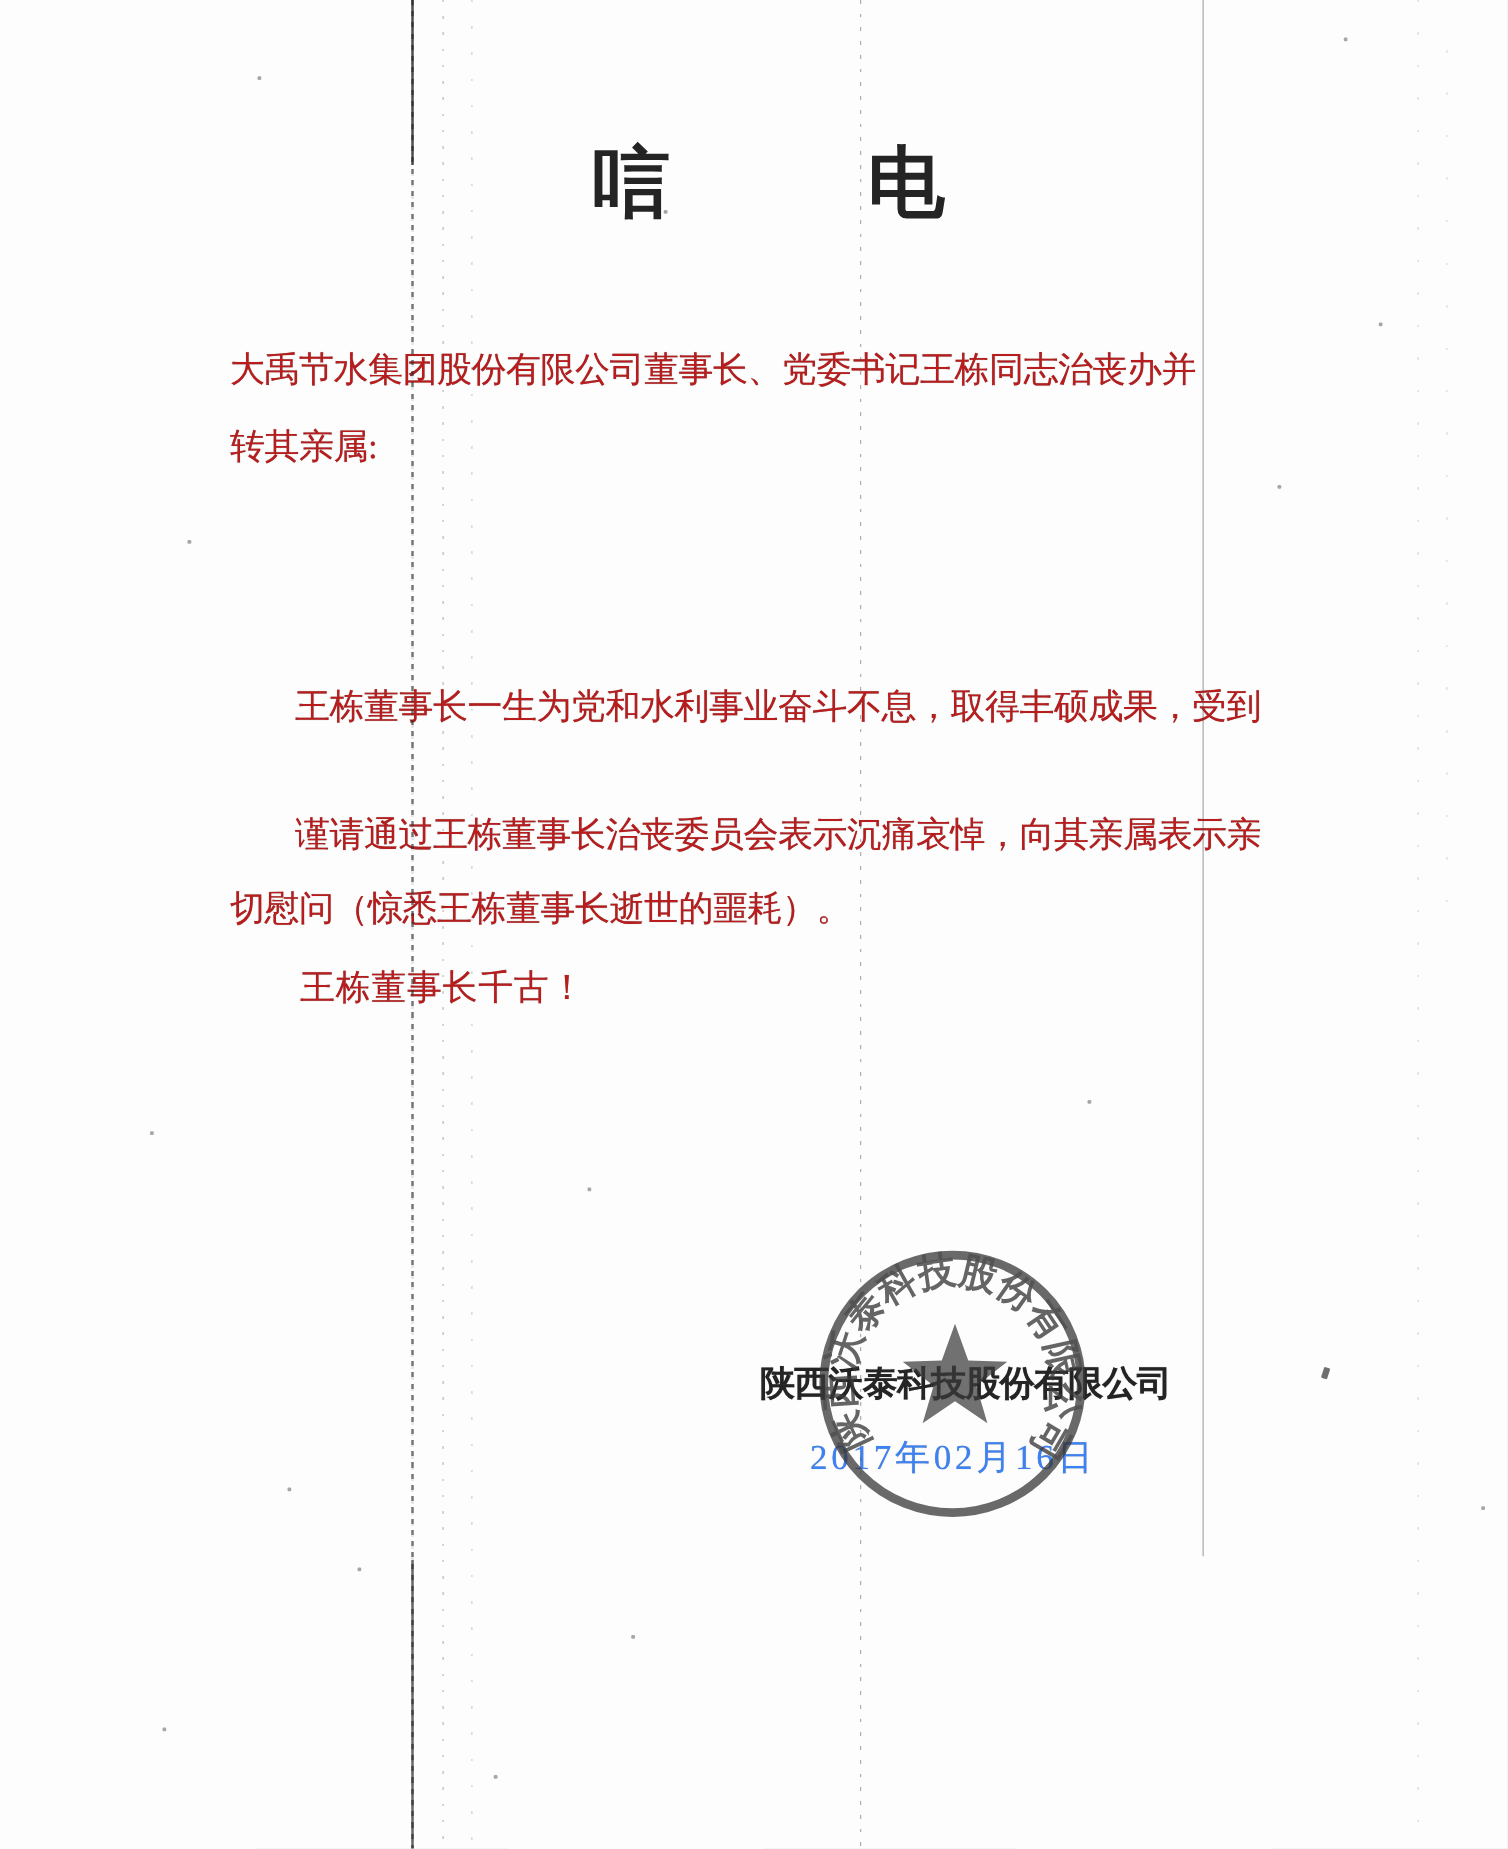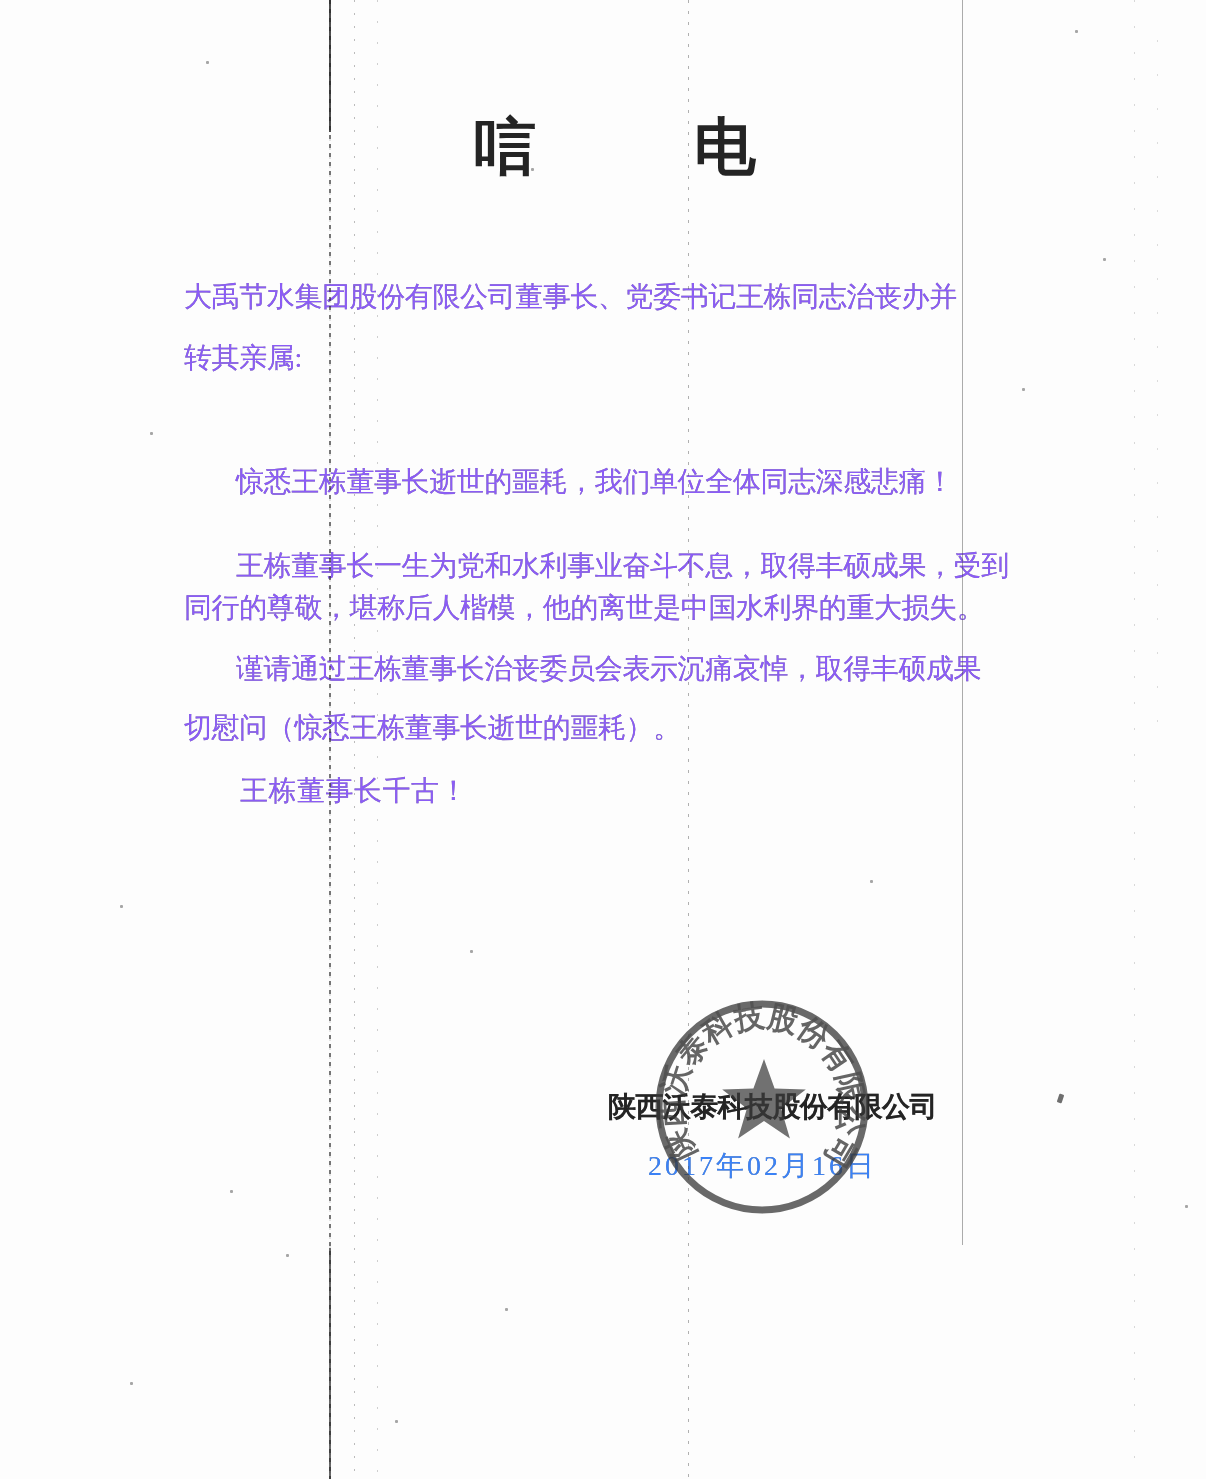--- a/index.html
+++ b/index.html
@@ -19,21 +19,21 @@
     transform:translateX(12px);
     font-size:62px;font-weight:900;line-height:1;
     letter-spacing:0;
     color:#242424;
   }
   
   .bline{
     position:absolute;
     font-size:28px;letter-spacing:-0.4px;
     line-height:1;white-space:nowrap;
-    color:#8b5cf6;
+    color:#b91c1c;
     text-shadow:0 0 .6px rgba(30,30,30,.55);
   }
   .l0{left:184px;top:283px;}
   .l1{left:184px;top:344px;text-align:right;}
   .l2{left:236px;top:468px;}
   .l3{left:236px;top:532px;margin-top:20px;}
   .l4{left:184px;top:594px;}
   .l5{left:236px;top:655px;}
   .l6{left:184px;top:714px;}
   .l7{left:240px;top:777px;font-weight:normal;letter-spacing:0.5px;}
@@ -101,24 +101,22 @@
 
 <div class="page">
 
   <div class="title">
     <span>唁</span>
     <span>电</span>
   </div>
 
   <div class="bline l0">大禹节水集团股份有限公司董事长、党委书记王栋同志治丧办并</div>
   <div class="bline l1">转其亲属:</div>
-  <div class="bline l2">惊悉王栋董事长逝世的噩耗，我们单位全体同志深感悲痛！</div>
   <div class="bline l3">王栋董事长一生为党和水利事业奋斗不息，取得丰硕成果，受到</div>
-  <div class="bline l4">同行的尊敬，堪称后人楷模，他的离世是中国水利界的重大损失。</div>
-  <div class="bline l5">谨请通过王栋董事长治丧委员会表示沉痛哀悼，取得丰硕成果</div>
+  <div class="bline l5">谨请通过王栋董事长治丧委员会表示沉痛哀悼，向其亲属表示亲</div>
   <div class="bline l6">切慰问（惊悉王栋董事长逝世的噩耗）。</div>
   <div class="bline l7">王栋董事长千古！</div>
 
   <div class="sig-company">陕西沃泰科技股份有限公司</div>
   <div class="sig-date">2017年02月16日</div>
 
   <svg class="stamp" viewBox="-112 -115 224 230" xmlns="http://www.w3.org/2000/svg">
     <circle cx="0" cy="0" r="103" fill="none" stroke="#383838" stroke-width="7" opacity="0.85"></circle>
     <polygon transform="translate(2,-4)" points="0,-44 10.6,-14.6 41.8,-13.6 17.1,5.6 25.9,35.6 0,18 -25.9,35.6 -17.1,5.6 -41.8,-13.6 -10.6,-14.6" fill="#3a3a3a" opacity="0.82"></polygon>
     <defs>

